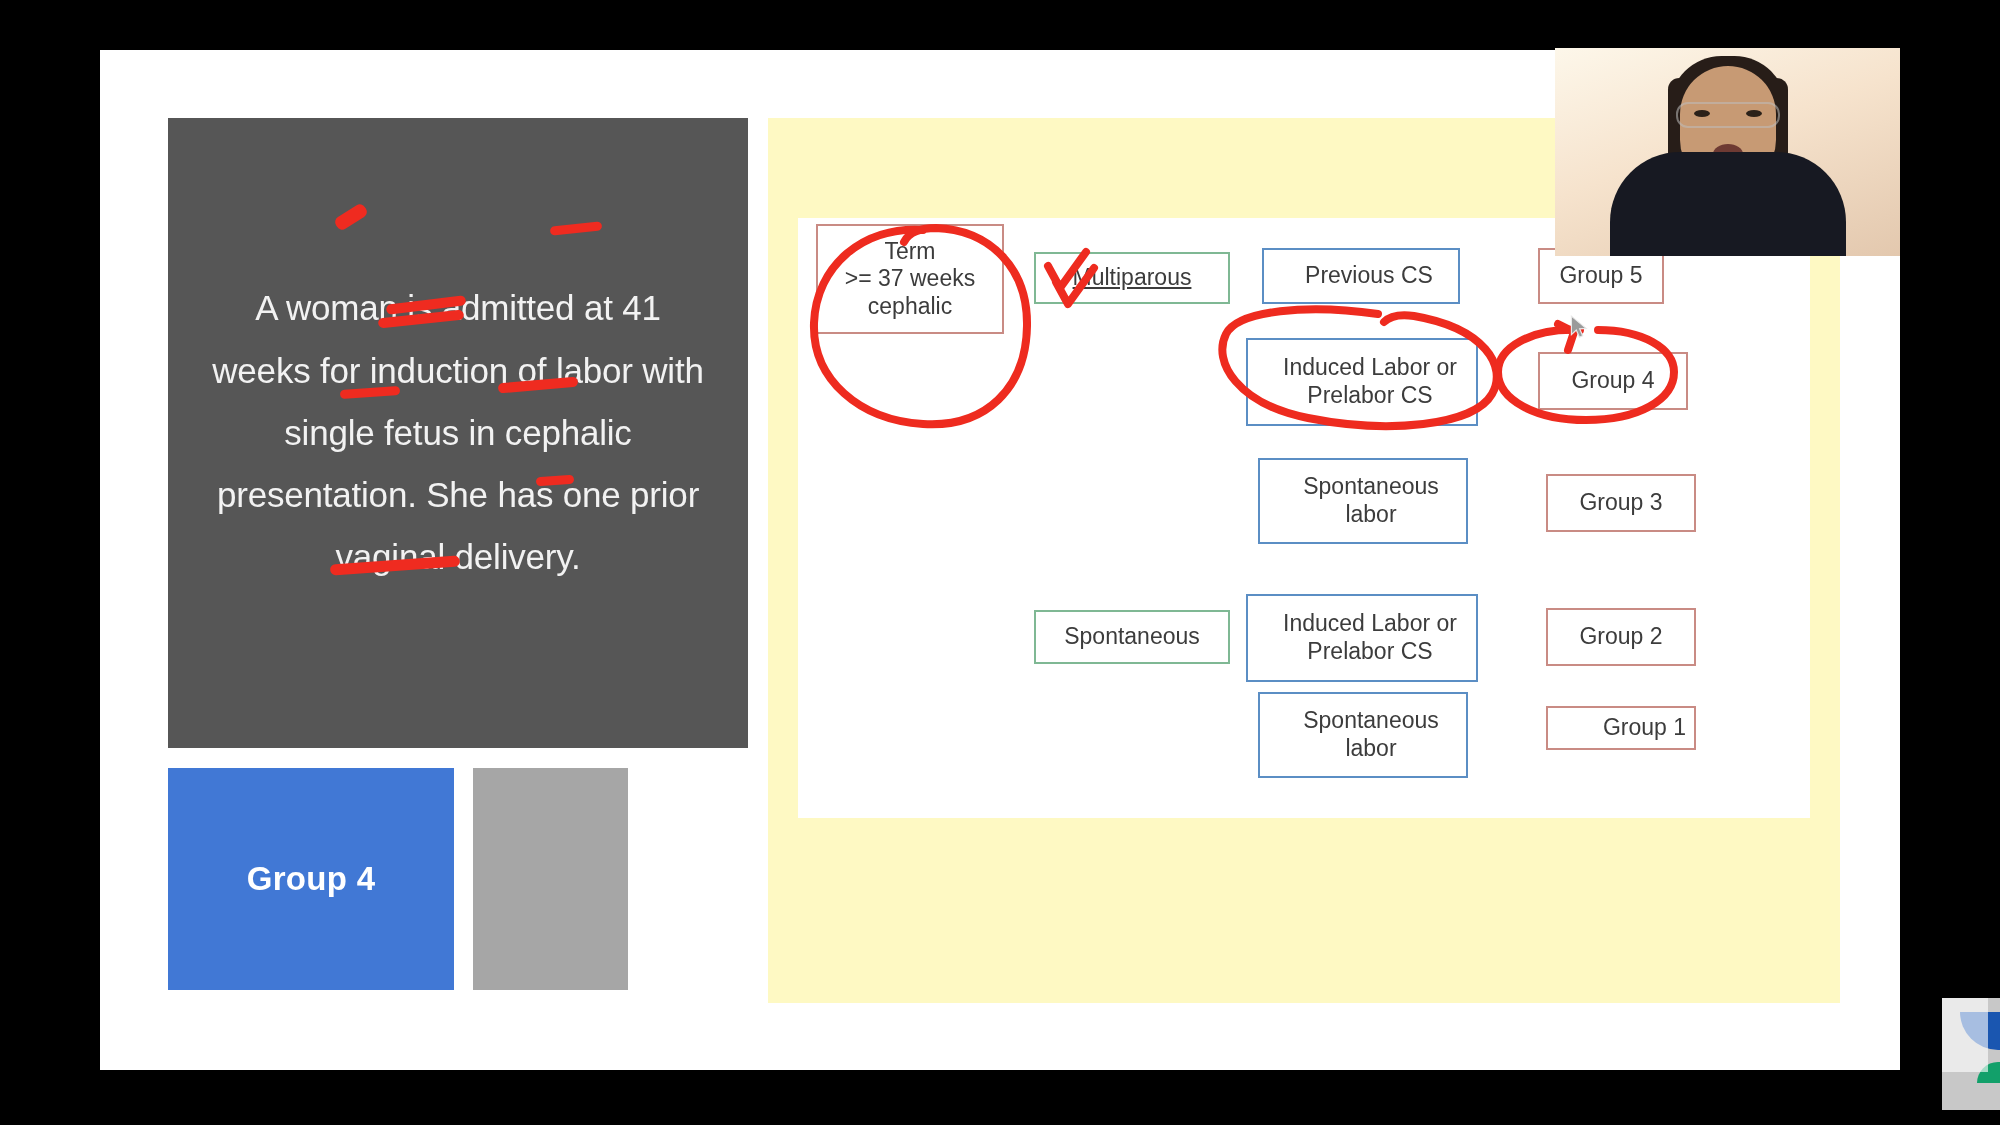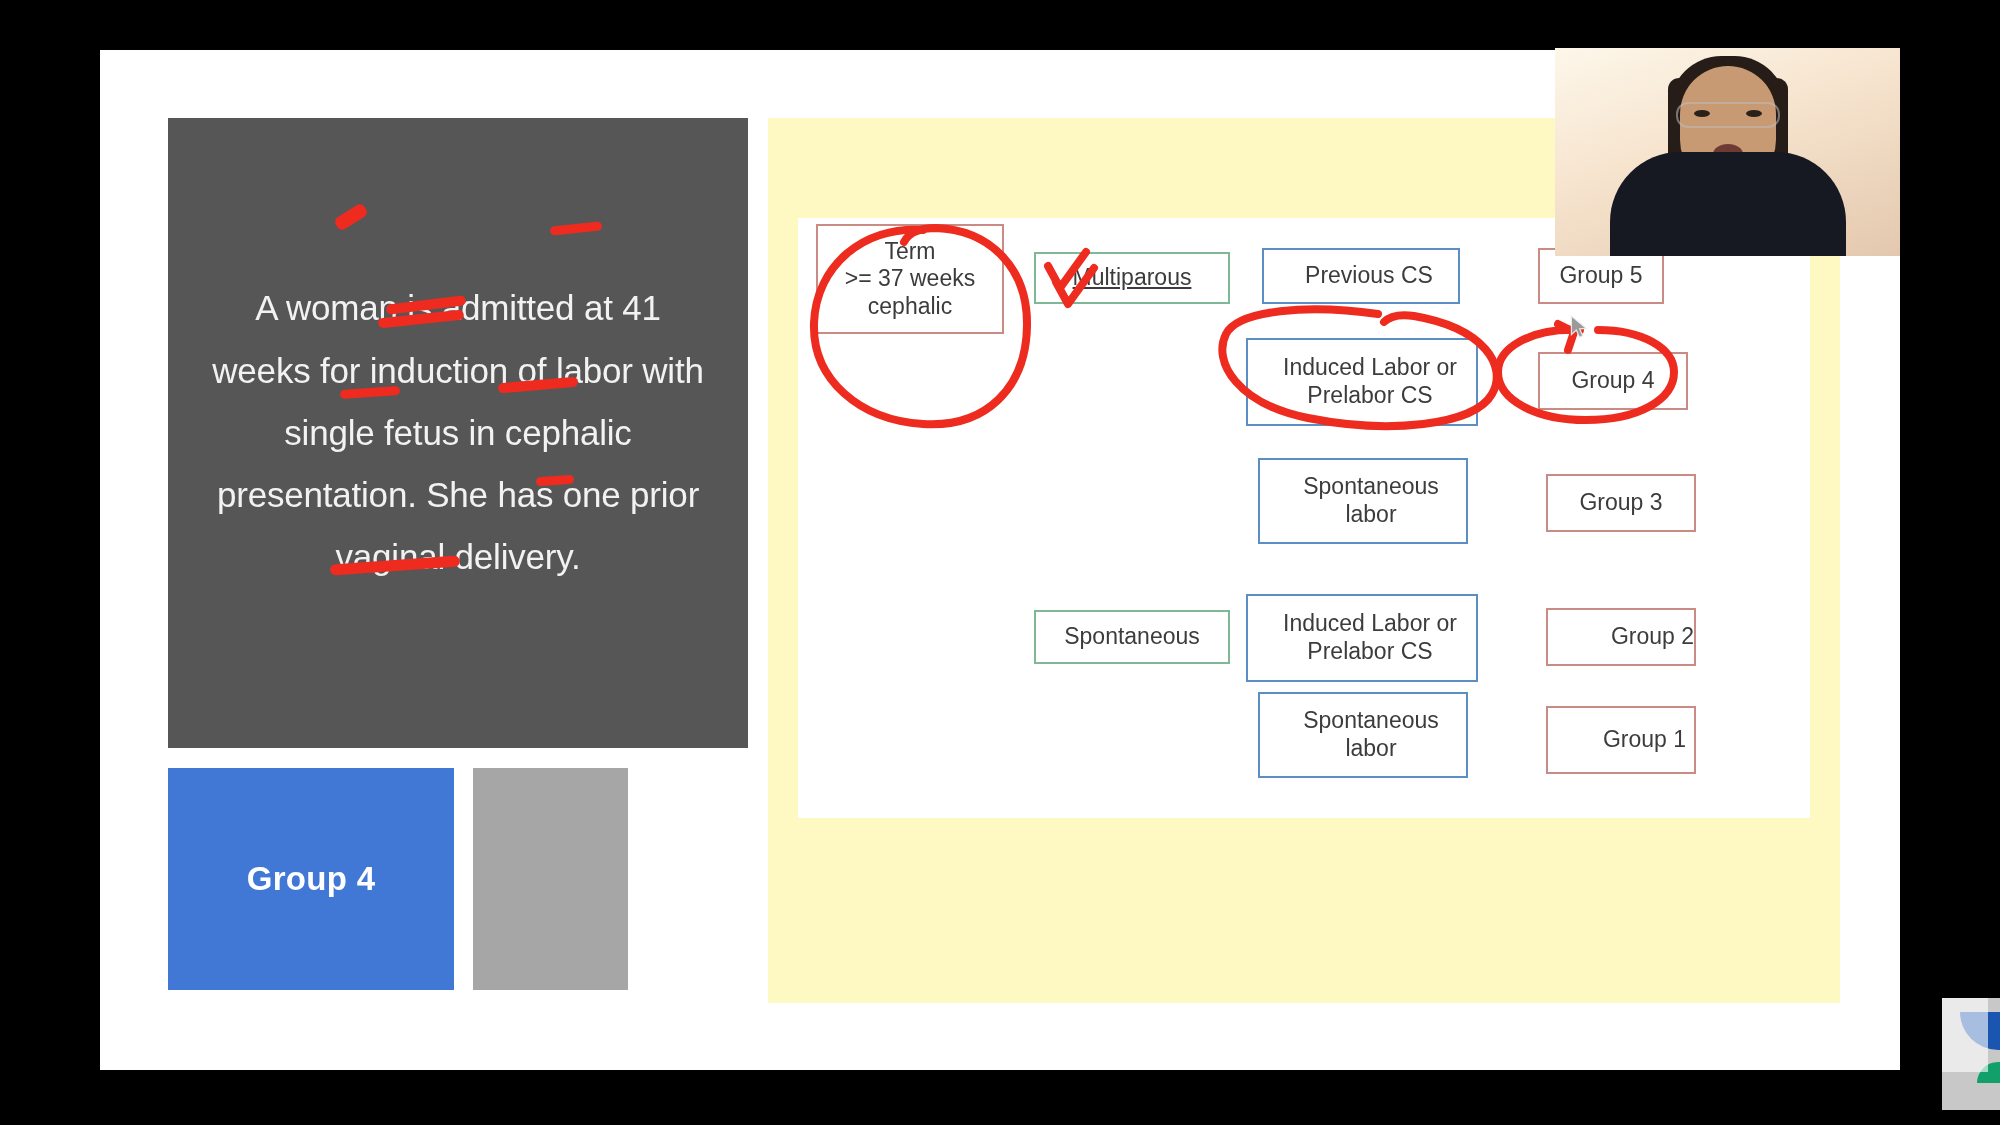--- a/index.html
+++ b/index.html
@@ -273,30 +273,30 @@
 
         <div class="node b-green" style="left:236px; top:392px; width:196px; height:54px;">
           <span style="white-space:pre-line;">Spontaneous</span>
         </div>
 
         <div class="node b-blue" style="left:448px; top:376px; width:232px; height:88px;">
           <span style="white-space:pre-line;">Induced Labor or
 Prelabor CS</span>
         </div>
 
-        <div class="node b-red" style="left:748px; top:390px; width:150px; height:58px;justify-content:flex-end;">
+        <div class="node b-red" style="left:748px; top:390px; width:150px; height:58px;">
           <span style="white-space:pre-line;">Group 2</span>
         </div>
 
         <div class="node b-blue" style="left:460px; top:474px; width:210px; height:86px;">
           <span style="white-space:pre-line;">Spontaneous
 labor</span>
         </div>
 
-        <div class="node b-red" style="left:748px; top:488px; width:150px; height:68px;padding-left:47px;">
+        <div class="node b-red" style="left:748px; top:488px; width:150px; height:44px;padding-left:47px;">
           <span style="white-space:pre-line;">Group 1</span>
         </div>
 
       </div>
 
       <svg id="annotation-layer" viewBox="0 0 1072 885">
 
         <path d="M 155 112 C 95 108, 48 148, 46 205 C 44 262, 92 302, 155 306
                  C 218 310, 258 270, 259 208 C 260 150, 222 112, 168 110
                  C 150 110, 140 116, 136 124" fill="none" stroke="#ee2b1f" stroke-width="8" stroke-linecap="round"></path>

